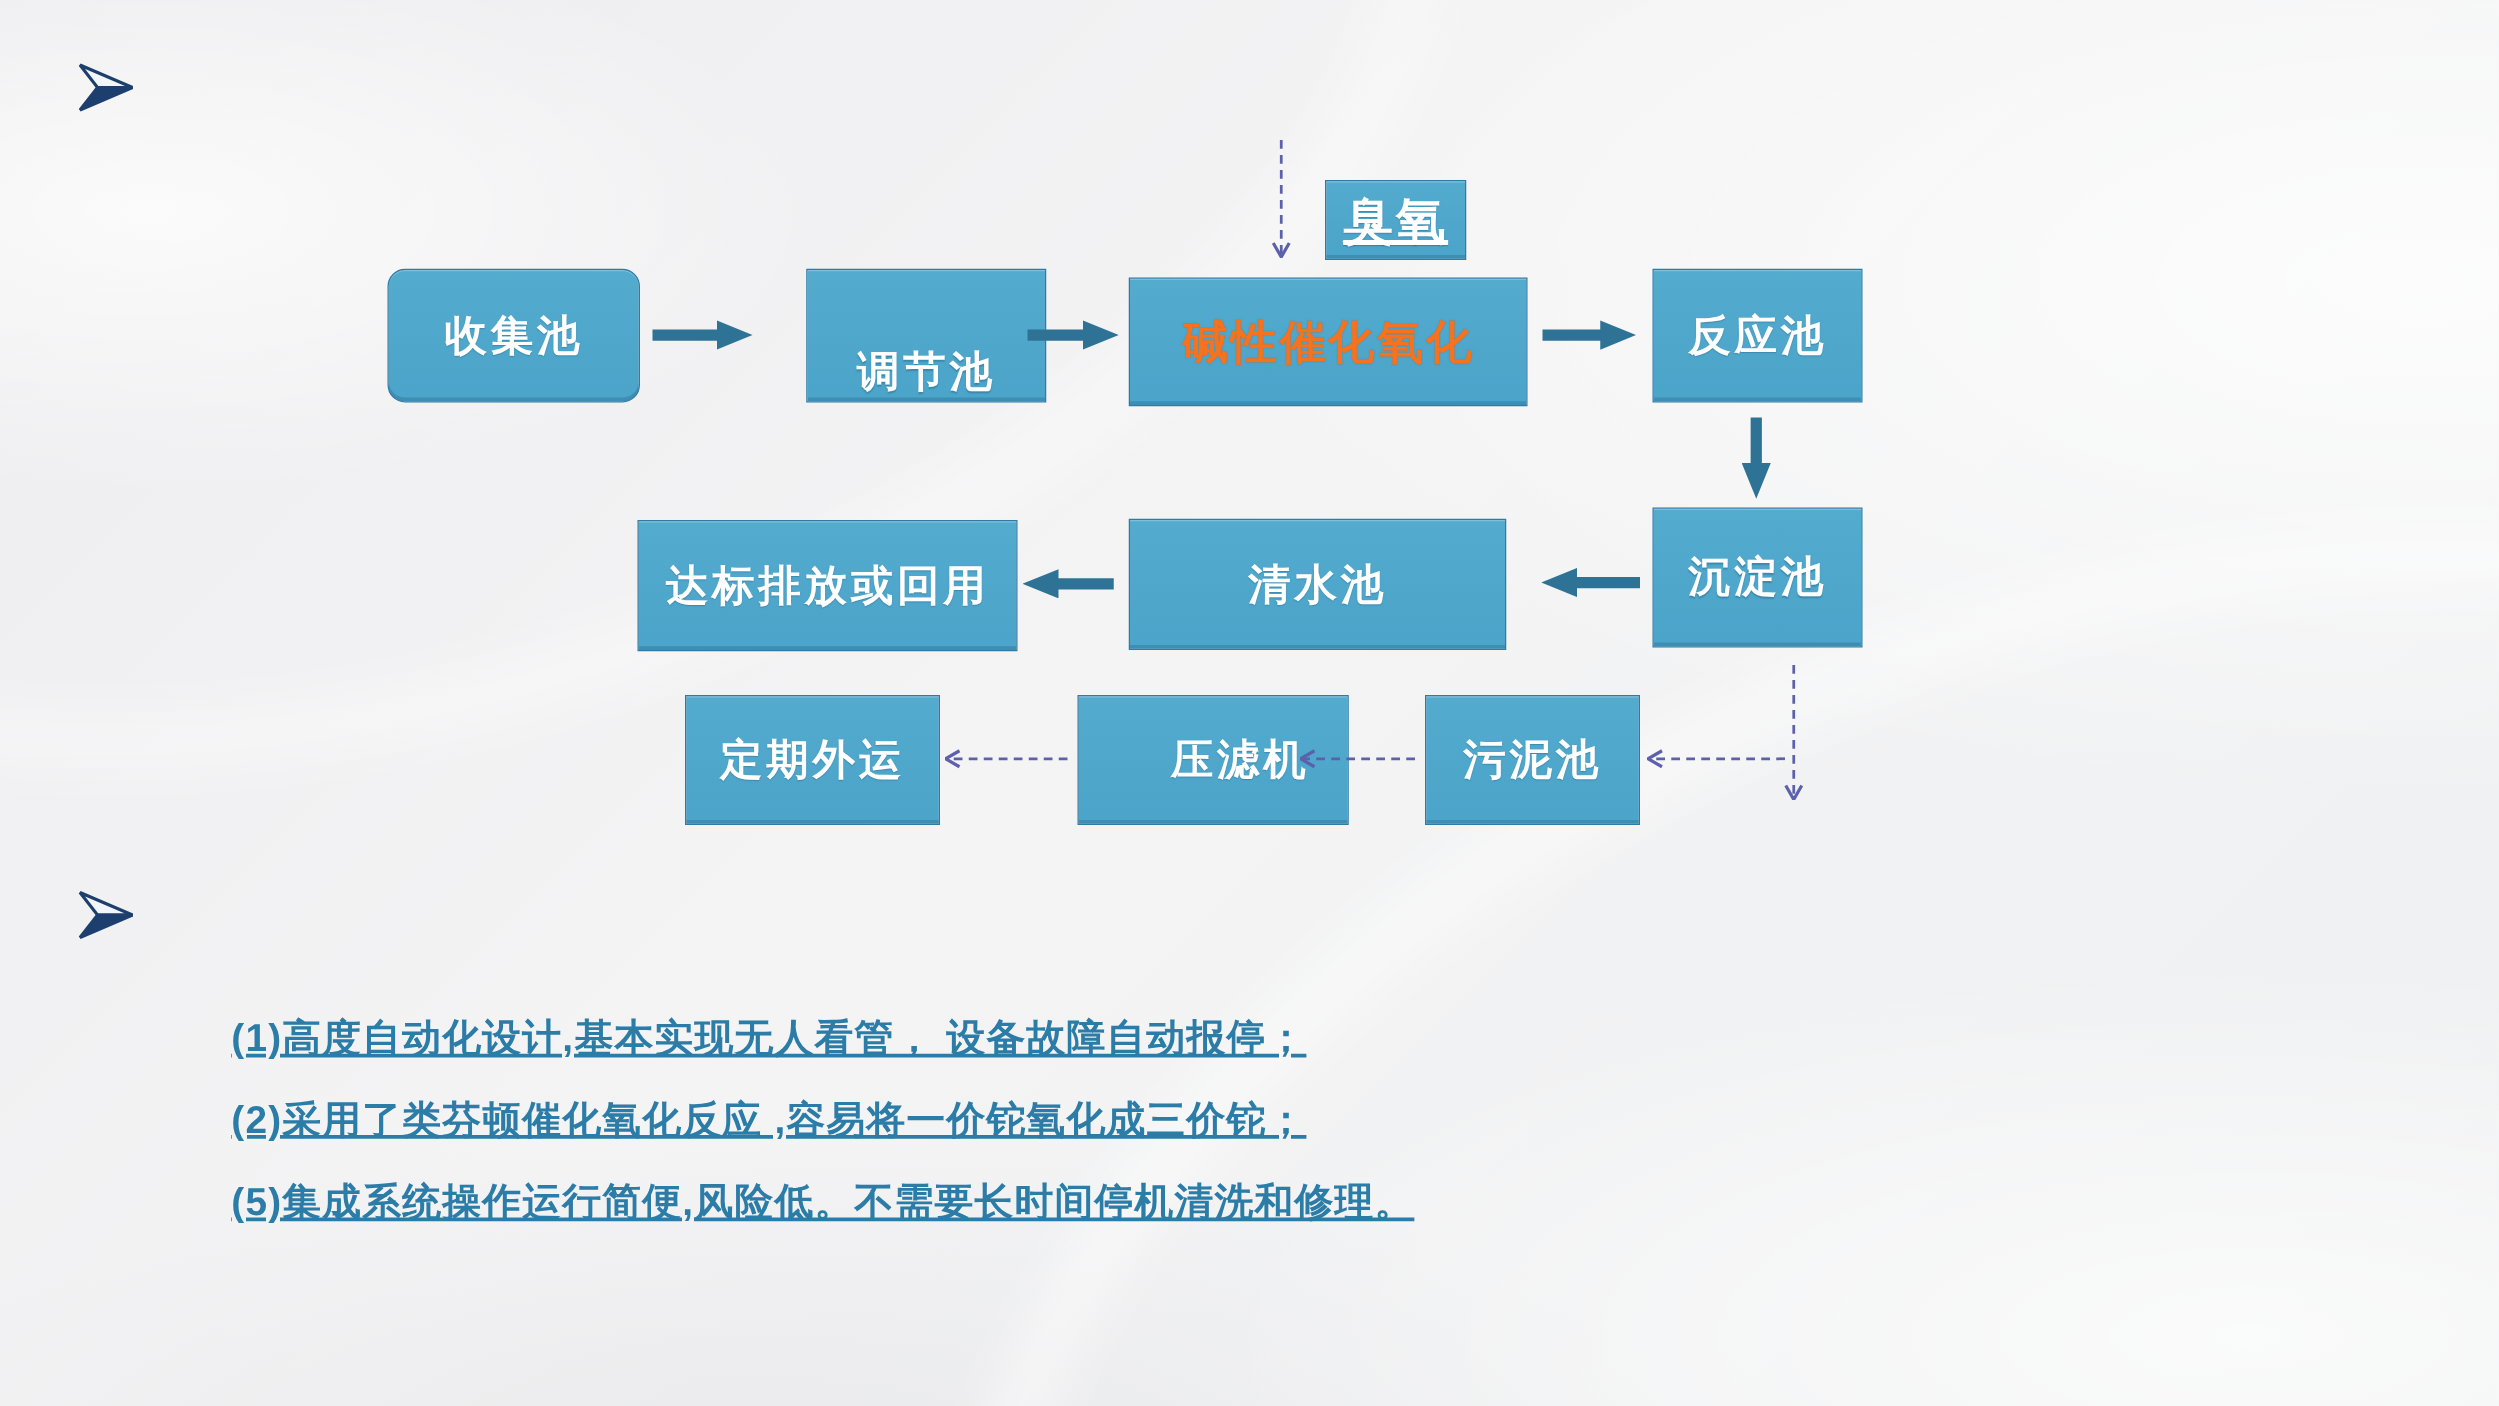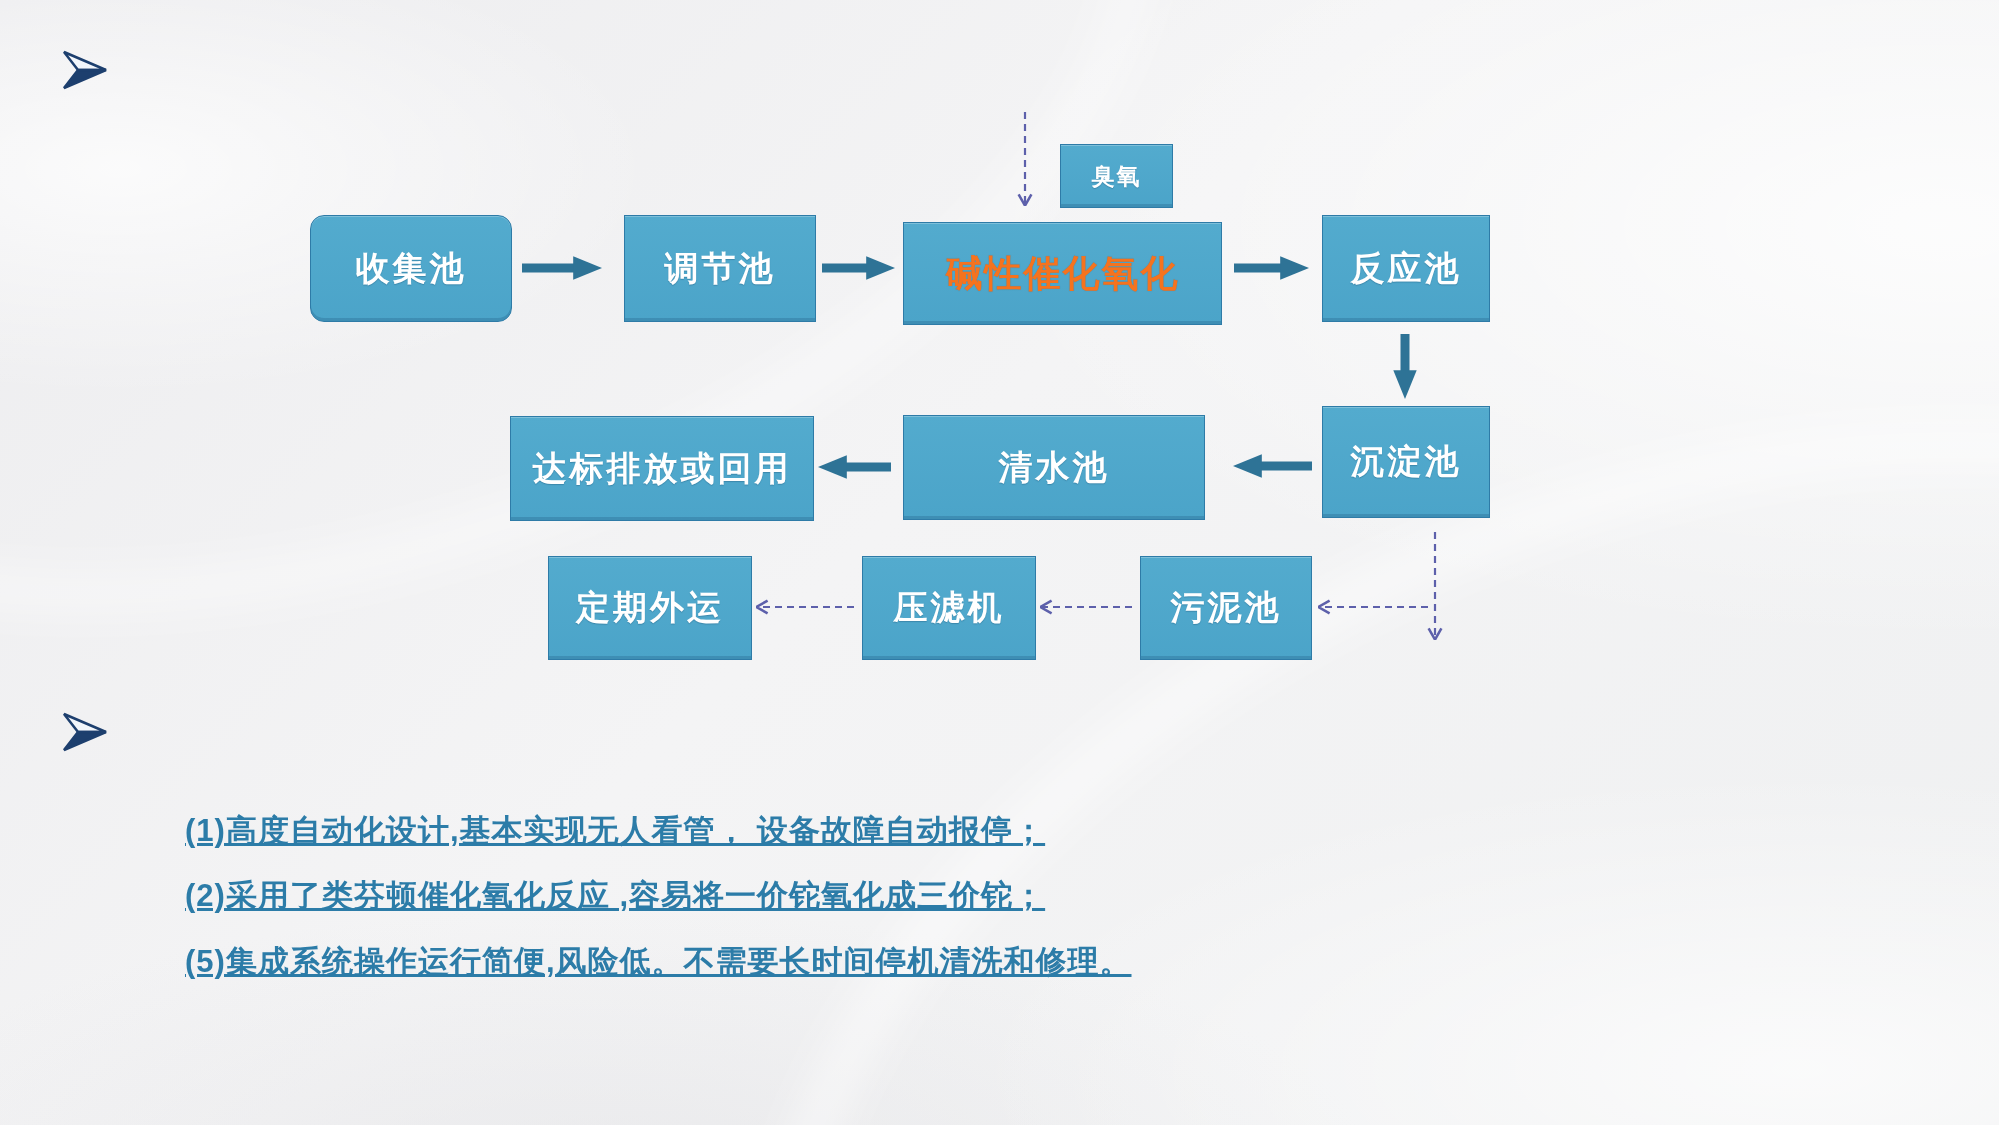--- a/index.html
+++ b/index.html
@@ -27,31 +27,31 @@
   .box{
     position:absolute;display:flex;align-items:center;justify-content:center;
     background:linear-gradient(180deg,#53abce 0%,#4ba4c9 100%);
     border:1px solid #2e7ba7;
     box-shadow:inset 0 1px 0 rgba(255,255,255,0.25), inset 0 -3px 0 rgba(32,94,133,0.30);
     color:#ffffff;font-weight:bold;font-size:34px;letter-spacing:3px;text-align:center;
   }
   .box .lbl{text-shadow:0 1px 1px rgba(25,80,115,0.35);}
   .box.catalytic .lbl{color:#f5731e;font-size:37px;letter-spacing:2px;
                       text-shadow:0 0 1px rgba(47,110,150,0.6);}
-  .box.ozone{font-size:23px;letter-spacing:2px;}
+  .box.ozone{font-size:40px;letter-spacing:2px;text-decoration:underline;}
   #collection{left:310px;top:215px;width:200px;height:105px;border-radius:14px;}
-  #regulation{left:624px;top:215px;width:190px;height:105px;}
+  #regulation{left:645px;top:215px;width:190px;height:105px;align-items:flex-end;}
   #catalytic{left:903px;top:222px;width:317px;height:101px;}
   #reaction{left:1322px;top:215px;width:166px;height:105px;}
   #ozone{left:1060px;top:144px;width:111px;height:62px;}
   #sedimentation{left:1322px;top:406px;width:166px;height:110px;}
   #clearwater{left:903px;top:415px;width:300px;height:103px;}
   #discharge{left:510px;top:416px;width:302px;height:103px;}
   #transport{left:548px;top:556px;width:202px;height:102px;}
-  #filterpress{left:862px;top:556px;width:172px;height:102px;}
+  #filterpress{left:862px;top:556px;width:172px;height:102px;padding-left:43px;}
   #sludge{left:1140px;top:556px;width:170px;height:102px;}
   #connectors{position:absolute;left:0;top:0;width:1999px;height:1125px;pointer-events:none;}
   .advantages{position:absolute;left:185px;top:798px;width:1300px;
               color:#2c7ca8;font-size:31px;font-weight:600;}
   .advantages .item{height:65.5px;display:flex;align-items:center;letter-spacing:1px;text-decoration:underline;}
 </style>
 </head>
 <body>
 
 <div class="swirl s1"></div>

